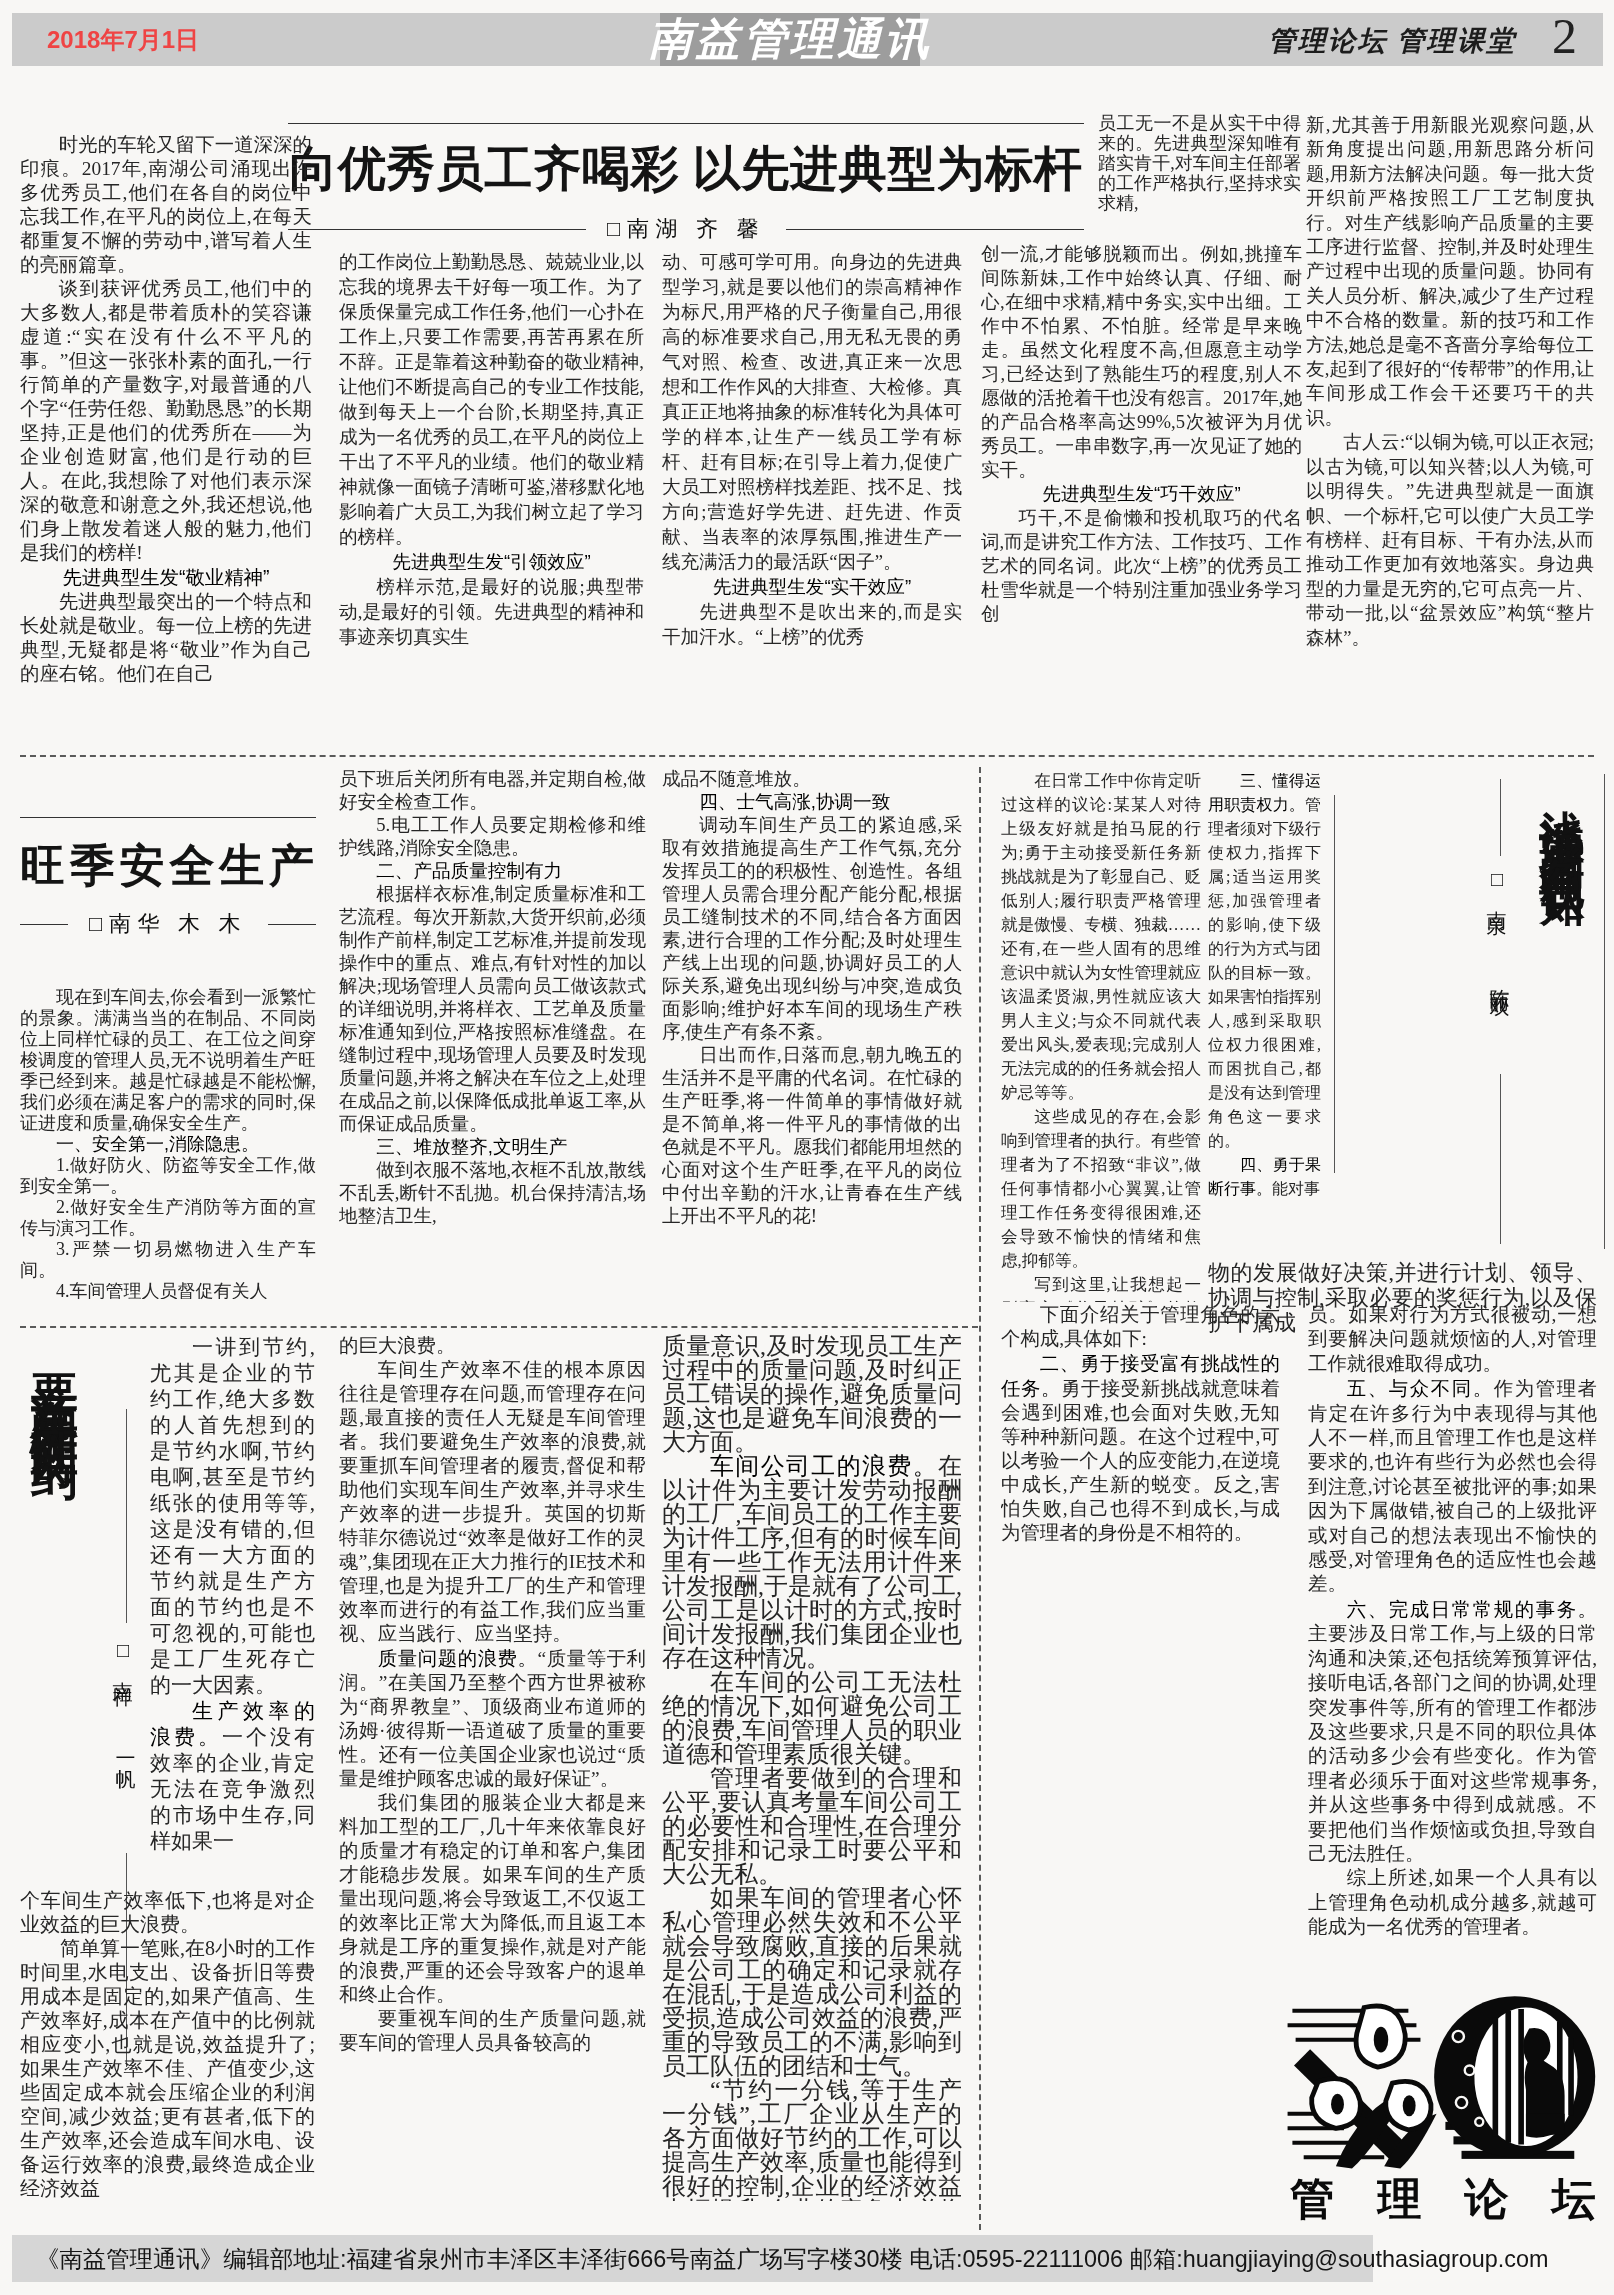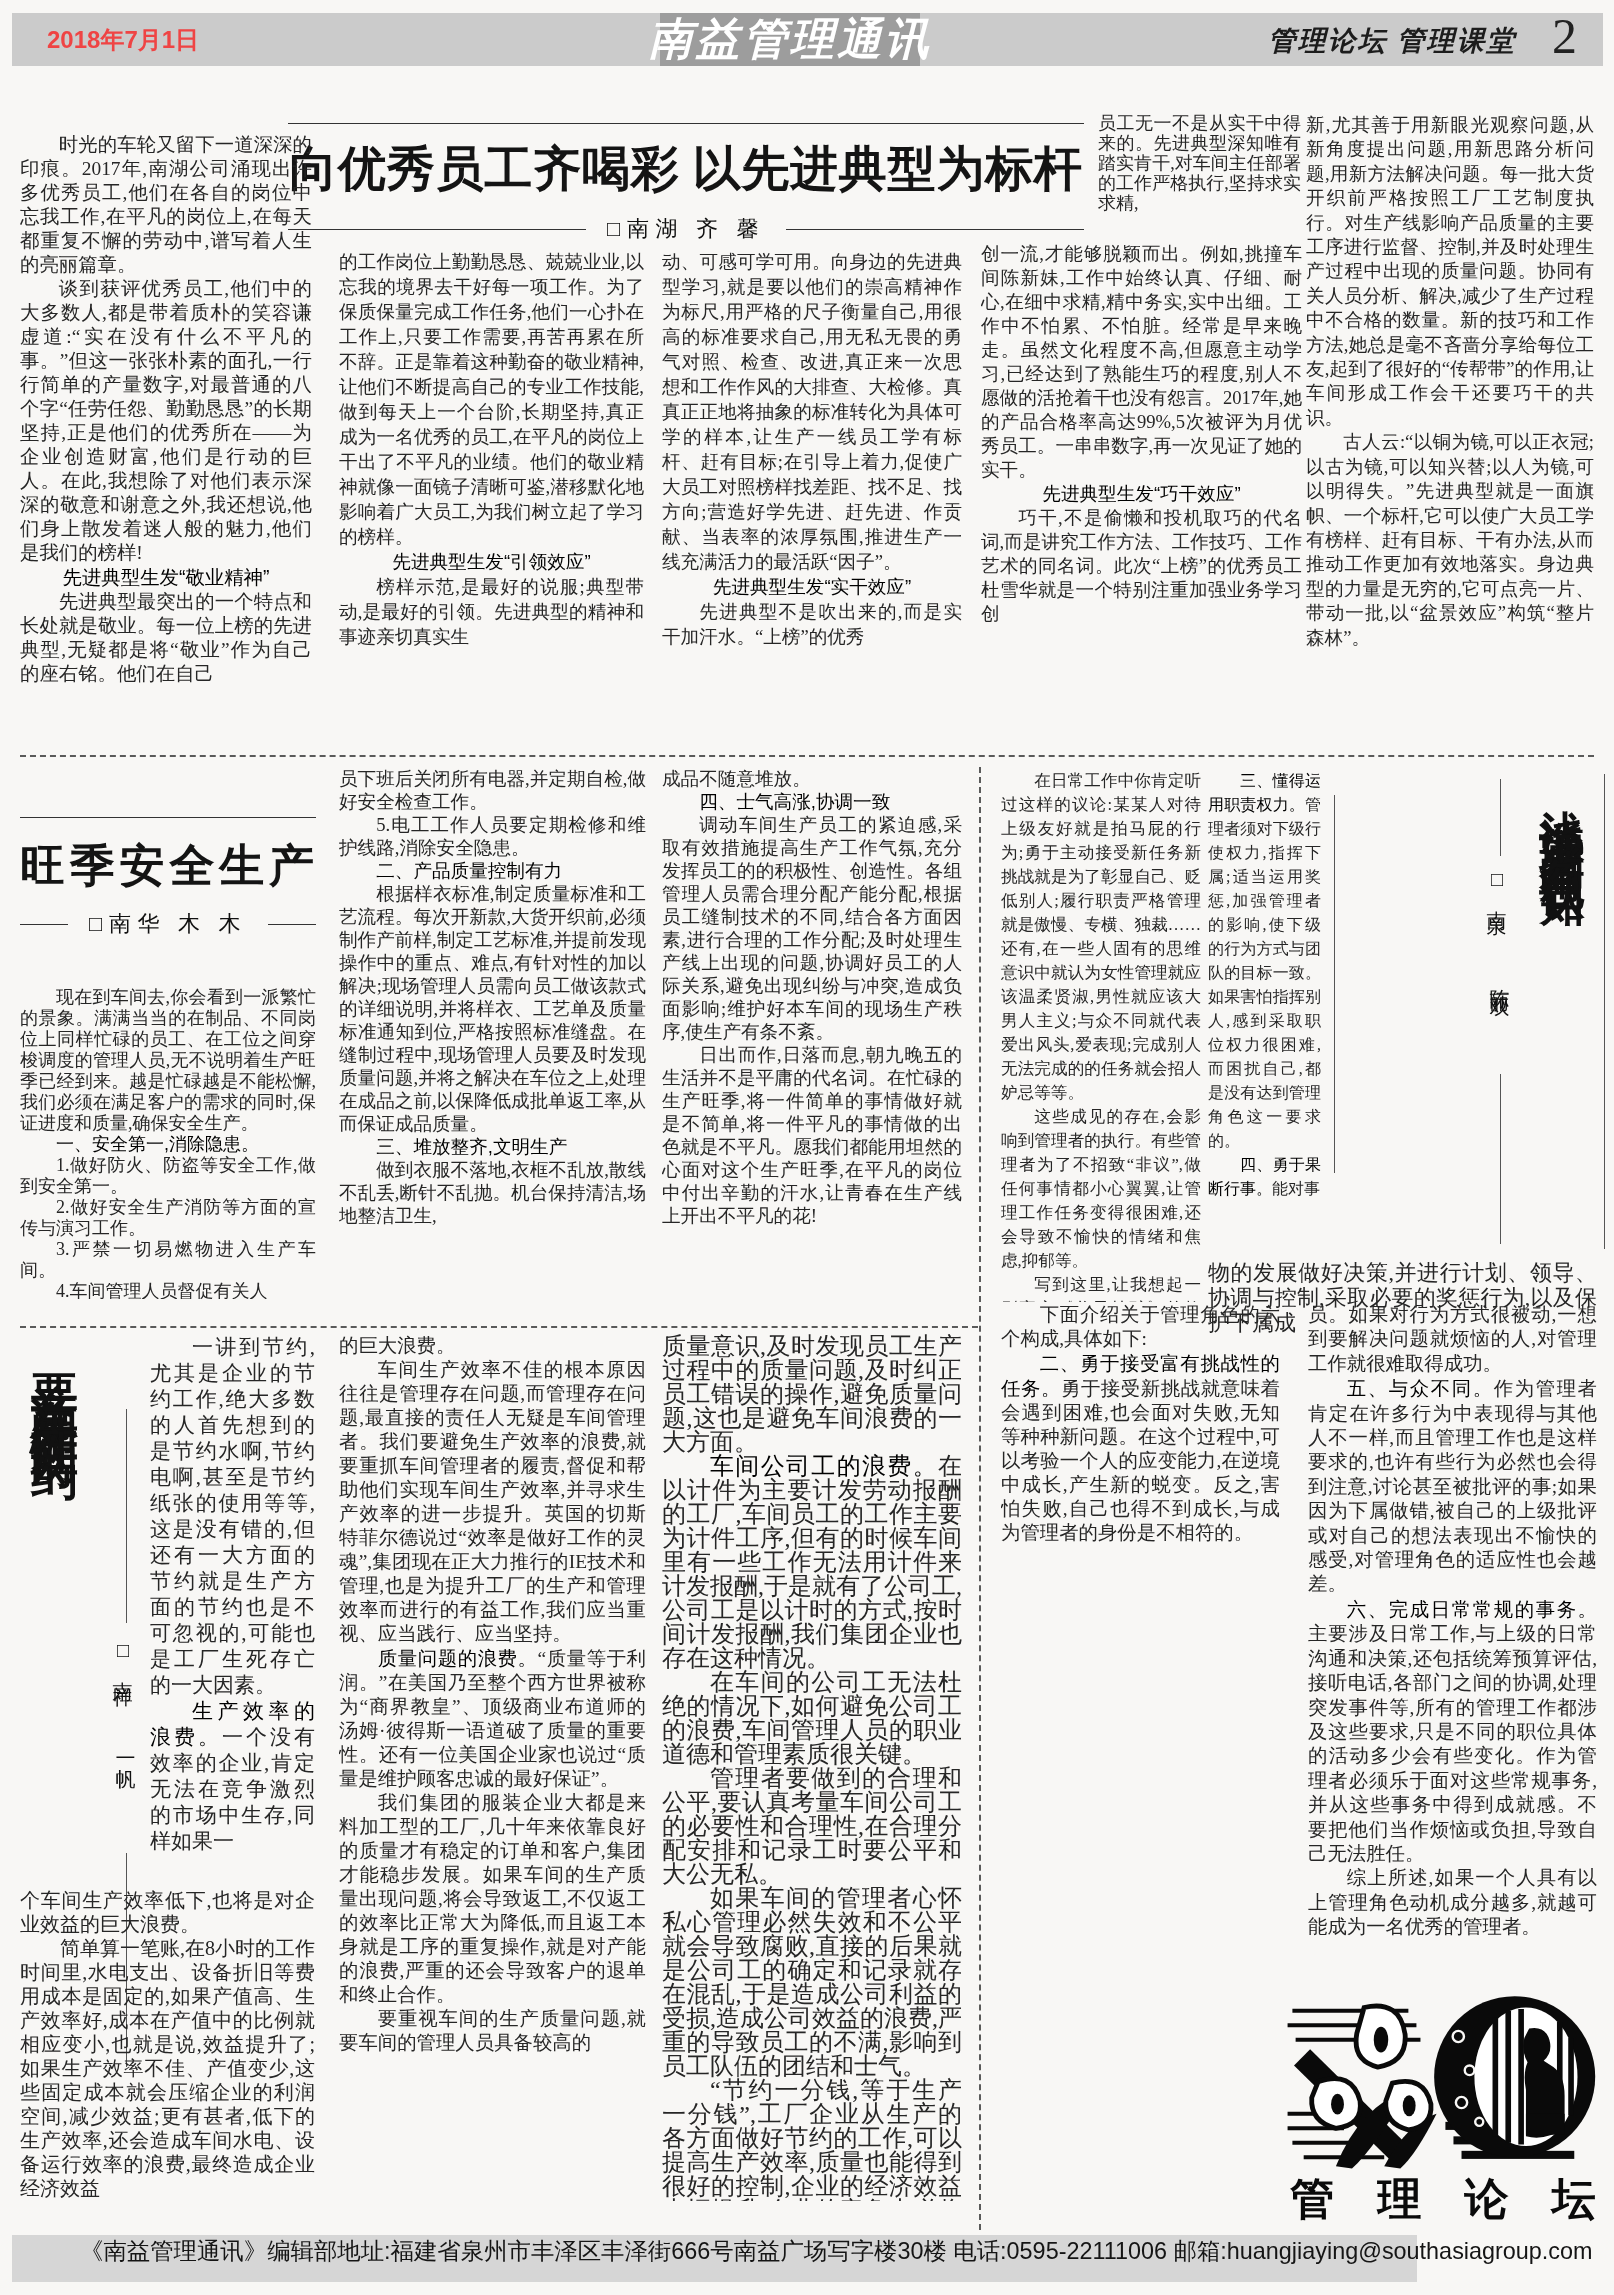--- a/index.html
+++ b/index.html
@@ -38,21 +38,21 @@
   
   .vert{writing-mode:vertical-rl;text-orientation:upright;}
   .vtitle{position:absolute;font-weight:bold;color:#111;letter-spacing:8px;}
   .vbyline{position:absolute;font-size:20px;color:#111;letter-spacing:4.8px;}
   
   .badge{position:absolute;left:1287px;top:1993px;width:312px;height:236px;}
   .badge-label{position:absolute;left:3.2px;right:3.2px;bottom:0;display:flex;justify-content:space-between;
                font-family:"Liberation Sans","DejaVu Sans",sans-serif;font-weight:900;font-size:44px;color:#0a0a0a;}
   
   .ftr-band{position:absolute;left:12px;top:2235px;width:1361px;height:47px;background:#d6d6d6;
-            display:flex;padding-left:44px;}
+            display:flex;align-items:center;}
   .ftr-text{margin-left:24px;font-size:23.4px;color:#151515;font-family:"Liberation Sans","DejaVu Sans",sans-serif;white-space:nowrap;}
 </style>
 </head>
 <body>
 
 <div class="page">
 
   <div class="hdr-band"></div>
   <div class="hdr-date">2018年7月1日</div>
   <div class="hdr-box">

